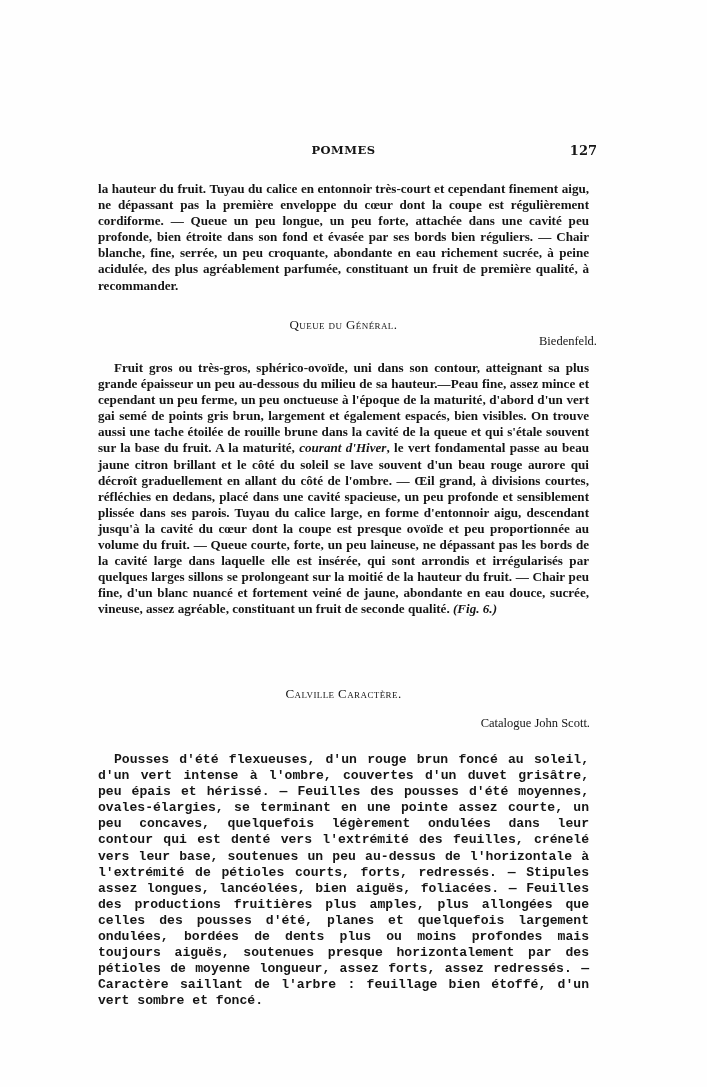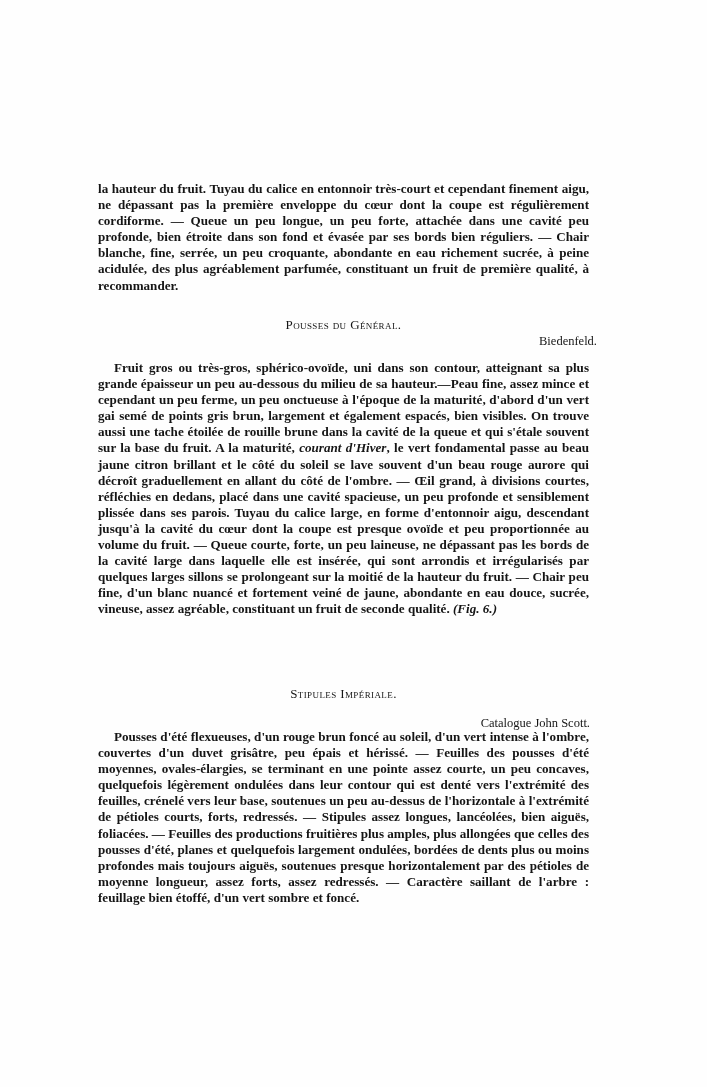--- a/index.html
+++ b/index.html
@@ -24,40 +24,44 @@
   .col p { margin: 8px; }
   .indent { text-indent: 16px; }
   .sec1 { top: 173px; }
   .head1 { position: absolute; top: 317px; left: 90px; width: 507px; text-align: center;
     font-family: "Liberation Serif", serif; font-size: 13px; font-variant: small-caps; letter-spacing: 0.4px; }
   .auth1 { position: absolute; top: 334px; right: 110px; font-family: Liberation Serif, serif; font-size: 12.5px; }
   .sec2 { top: 352px; }
   .head2 { position: absolute; top: 686px; left: 90px; width: 507px; text-align: center;
     font-family: "Liberation Serif", serif; font-size: 13px; font-variant: small-caps; letter-spacing: 0.4px; }
   .auth2 { position: absolute; top: 716px; right: 117px; font-family: "Liberation Serif", serif; font-size: 12.5px; }
-  .sec3 { top: 721px; }
+  .sec3 { top: 744px; font-family: Liberation Mono, monospace; }
   em { font-style: italic; }
 </style>
 </head>
 <body>
 
 <div class="page">
 
+  <div class="running-head">
+    <span class="title">POMMES</span>
+    <span class="folio">127</span>
+  </div>
 
   <div class="col sec1">
     <p>la hauteur du fruit. Tuyau du calice en entonnoir très-court et cependant finement aigu, ne dépassant pas la première enveloppe du cœur dont la coupe est régulièrement cordiforme. — Queue un peu longue, un peu forte, attachée dans une cavité peu profonde, bien étroite dans son fond et évasée par ses bords bien réguliers. — Chair blanche, fine, serrée, un peu croquante, abondante en eau richement sucrée, à peine acidulée, des plus agréablement parfumée, constituant un fruit de première qualité, à recommander.</p>
   </div>
 
-  <div class="head1">Pousses du Général.</div>
+  <div class="head1">Queue du Général.</div>
   <div class="auth1">Biedenfeld.</div>
 
   <div class="col sec2">
     <p class="indent"><span>Fruit gros ou très-gros, sphérico-ovoïde, uni dans son contour, atteignant sa plus grande épaisseur un peu au-dessous du milieu de sa hauteur.—Peau fine, assez mince et cependant un peu ferme, un peu onctueuse à l'époque de la maturité, d'abord d'un vert gai semé de points gris brun, largement et également espacés, bien visibles. On trouve aussi une tache étoilée de rouille brune dans la cavité de la queue et qui s'étale souvent sur la base du fruit. A la maturité, </span><em>courant d'Hiver</em><span>, le vert fondamental passe au beau jaune citron brillant et le côté du soleil se lave souvent d'un beau rouge aurore qui décroît graduellement en allant du côté de l'ombre. — Œil grand, à divisions courtes, réfléchies en dedans, placé dans une cavité spacieuse, un peu profonde et sensiblement plissée dans ses parois. Tuyau du calice large, en forme d'entonnoir aigu, descendant jusqu'à la cavité du cœur dont la coupe est presque ovoïde et peu proportionnée au volume du fruit. — Queue courte, forte, un peu laineuse, ne dépassant pas les bords de la cavité large dans laquelle elle est insérée, qui sont arrondis et irrégularisés par quelques larges sillons se prolongeant sur la moitié de la hauteur du fruit. — Chair peu fine, d'un blanc nuancé et fortement veiné de jaune, abondante en eau douce, sucrée, vineuse, assez agréable, constituant un fruit de seconde qualité. </span><em>(Fig. 6.)</em></p>
   </div>
 
-  <div class="head2">Stipules Impériale.</div>
+  <div class="head2">Calville Caractère.</div>
   <div class="auth2">Catalogue John Scott.</div>
 
   <div class="col sec3">
     <p class="indent">Pousses d'été flexueuses, d'un rouge brun foncé au soleil, d'un vert intense à l'ombre, couvertes d'un duvet grisâtre, peu épais et hérissé. — Feuilles des pousses d'été moyennes, ovales-élargies, se terminant en une pointe assez courte, un peu concaves, quelquefois légèrement ondulées dans leur contour qui est denté vers l'extrémité des feuilles, crénelé vers leur base, soutenues un peu au-dessus de l'horizontale à l'extrémité de pétioles courts, forts, redressés. — Stipules assez longues, lancéolées, bien aiguës, foliacées. — Feuilles des productions fruitières plus amples, plus allongées que celles des pousses d'été, planes et quelquefois largement ondulées, bordées de dents plus ou moins profondes mais toujours aiguës, soutenues presque horizontalement par des pétioles de moyenne longueur, assez forts, assez redressés. — Caractère saillant de l'arbre : feuillage bien étoffé, d'un vert sombre et foncé.</p>
   </div>
 
 </div>
 
 </body></html>

